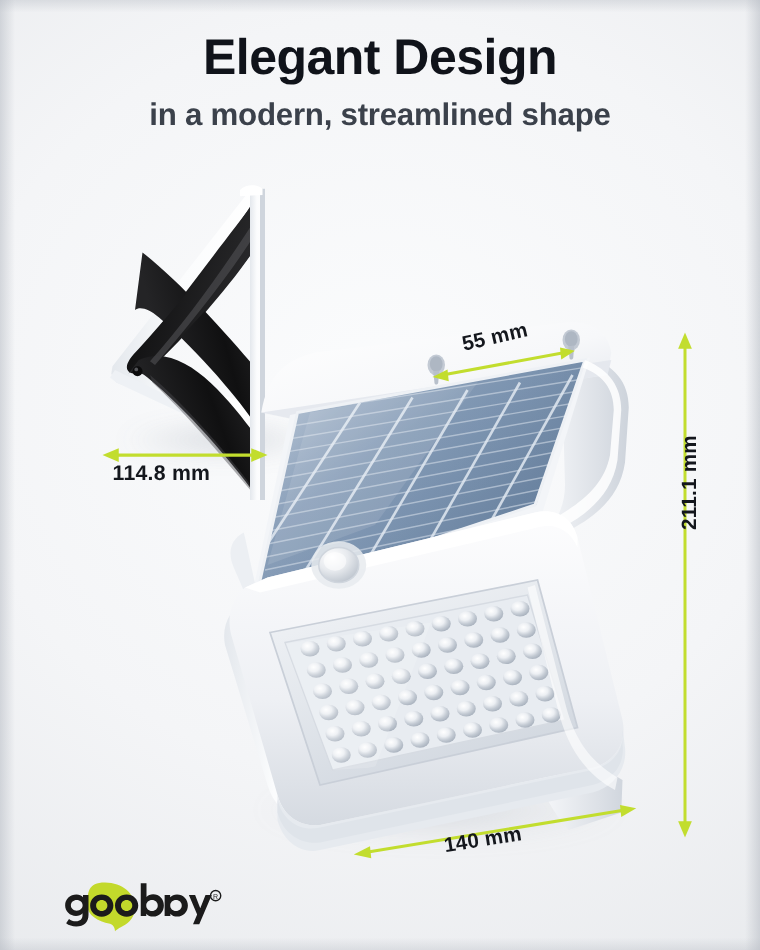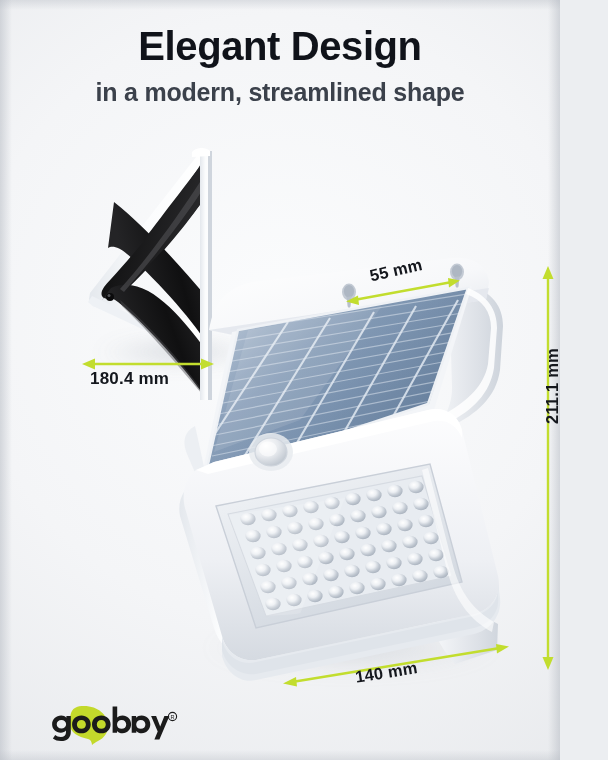--- a/index.html
+++ b/index.html
@@ -4,21 +4,21 @@
 <style>
   html,body{margin:0;padding:0;}
   body{
     width:608px;height:760px;
     font-family:"Liberation Sans","DejaVu Sans",sans-serif;
     background:#eceef1;
     overflow:hidden;
   }
   #page{
     position:relative;
-    width:560px;height:760px;
+    width:608px;height:760px;
     background:
       radial-gradient(130% 95% at 50% 42%, #fbfcfd 0%, #f4f5f7 42%, #e7e9ec 78%, #dfe2e6 100%);
     overflow:hidden;
   }
   
   #page::before{
     content:"";position:absolute;inset:0;pointer-events:none;
     background:
       linear-gradient(to right, rgba(183,188,196,.55) 0px, rgba(183,188,196,0) 12px),
       linear-gradient(to left,  rgba(183,188,196,.55) 0px, rgba(183,188,196,0) 12px),
@@ -414,21 +414,21 @@
 
         <g>
           <line x1="292" y1="682" x2="500" y2="648" stroke-width="2.4"></line>
           <polygon points="283,683.5 296,677 297,686.5" stroke="none"></polygon>
           <polygon points="509,646.5 496,644 497,653.5" stroke="none"></polygon>
         </g>
       </g>
     </svg>
   </div>
 
-  <span class="dim" id="dim-depth">180.4 mm</span>
+  <span class="dim" id="dim-depth">114.8 mm</span>
   <span class="dim" id="dim-holes">55 mm</span>
   <span class="dim" id="dim-height">211.1 mm</span>
   <span class="dim" id="dim-width">140 mm</span>
 
   <div class="logo">
     <svg viewBox="0 0 160 42" xmlns="http://www.w3.org/2000/svg" aria-hidden="true">
 
       <path d="M36,2 C50,2 60,11 60,22 C60,29 56,34 50,37
                C46,39 44,41 44,41 C44,41 44,36 40,35 C30,33 22,28 22,21 C22,10 22,2 36,2 Z" fill="#c3d92b"></path>
       <g fill="#1b1b1b">

